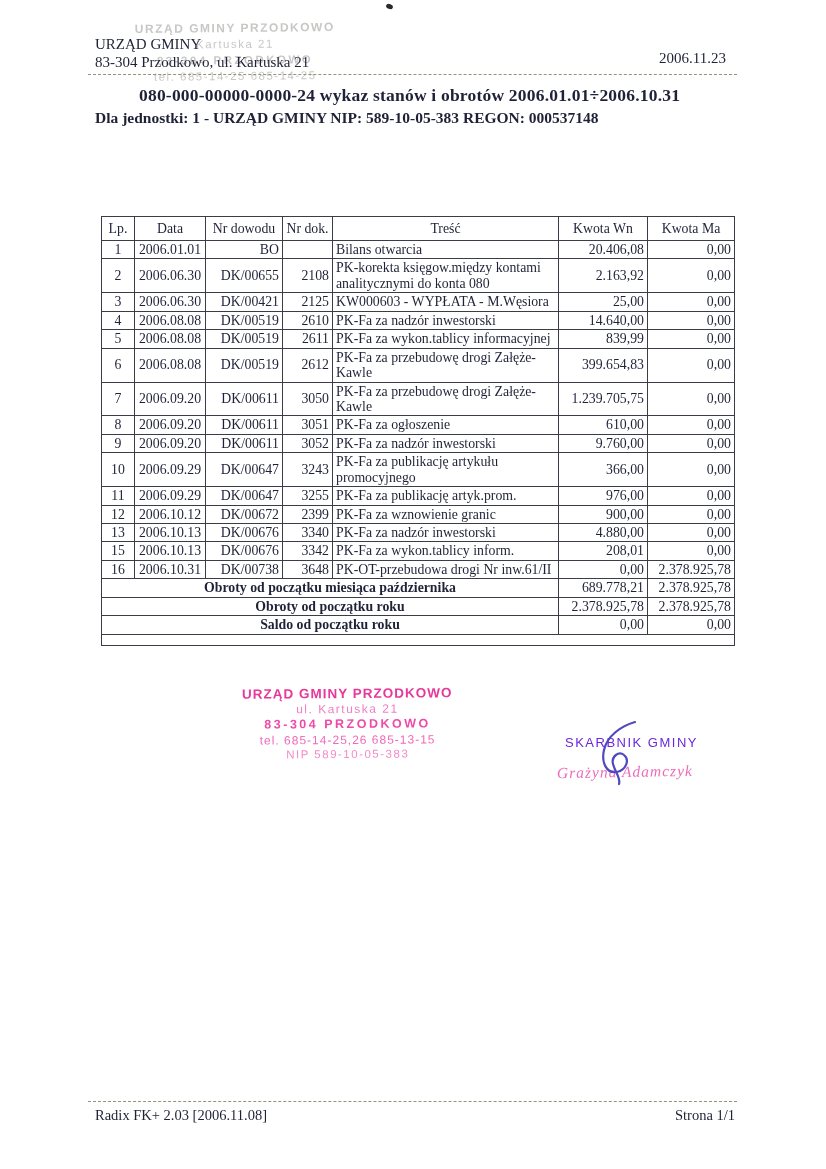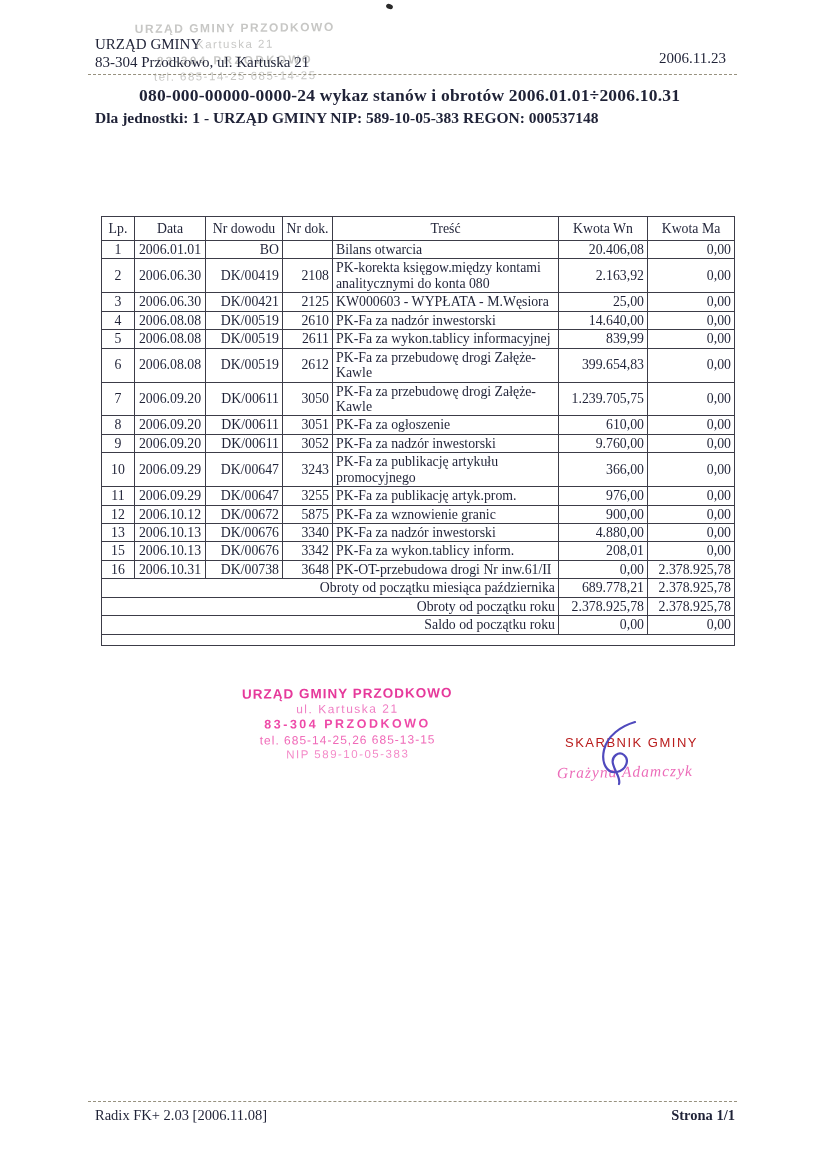--- a/index.html
+++ b/index.html
@@ -45,51 +45,51 @@
   table.ledger th, table.ledger td {
     border:1px solid #3c3c48; padding:1px 3px; overflow:hidden;
   }
   table.ledger th { font-weight:normal; height:24px; }
   .c-lp   { text-align:center; }
   .c-data { text-align:center;margin-top:44px; }
   .c-dowodu { text-align:right; }
   .c-dok  { text-align:right; }
   .c-tresc{ text-align:left;margin-left:9px; }
   .c-wn, .c-ma { text-align:right; padding-right:4px; }
-  .s-label { text-align:right; }
+  .s-label { text-align:center;font-weight:bold; }
   .empty-cell { height:11px; }
 
   
   .office-stamp {
     position:absolute; left:240px; top:686px; width:215px; text-align:center;
     font-family:"Liberation Sans","DejaVu Sans",sans-serif;
     transform:rotate(-.4deg);
   }
   .office-stamp .l1 { color:#e6399b; font-weight:bold; font-size:13.5px; letter-spacing:1px; }
   .office-stamp .l2 { color:#f07fc4; font-size:12px; letter-spacing:1.5px; margin-top:1px; }
   .office-stamp .l3 { color:#ee4aa8; font-weight:bold; font-size:12.5px; letter-spacing:2.5px; margin-top:1px; }
   .office-stamp .l4 { color:#f06ab8; font-size:12px; letter-spacing:1px; margin-top:2px; }
   .office-stamp .l5 { color:#f48cc9; font-size:11.5px; letter-spacing:1.5px; margin-top:1px; }
 
   
   .treasurer-title {
     position:absolute; left:565px; top:735px;
     font-family:"Liberation Sans","DejaVu Sans",sans-serif;
-    color:#b91c1c; font-size:13px; letter-spacing:1.5px;
+    color:#6d28d9; font-size:13px; letter-spacing:1.5px;
   }
   .treasurer-name {
     position:absolute; left:557px; top:763px;
     color:#ec6cb9; font-size:15.5px; font-style:italic; letter-spacing:1px;
     transform:rotate(-1deg);
   }
   .signature { position:absolute; left:597px; top:718px; width:46px; height:68px; }
 
   
   .footer-left  { position:absolute; left:95px;  top:1107px; font-size:14.5px; }
-  .footer-right { position:absolute; right:91px; top:1107px; font-size:14.5px;font-weight:bold; }
+  .footer-right { position:absolute; right:91px; top:1107px; font-size:14.5px; }
 </style>
 </head>
 <body>
 
 <div class="dot-artifact"></div>
 
 <div class="ghost-stamp">
   <div class="g1">URZĄD GMINY PRZODKOWO</div>
   <div class="g2">Kartuska 21</div>
   <div class="g3">83-304 PRZODKOWO</div>
@@ -131,21 +131,21 @@
         <td class="c-data">2006.01.01</td>
         <td class="c-dowodu">BO</td>
         <td class="c-dok"></td>
         <td class="c-tresc">Bilans otwarcia</td>
         <td class="c-wn">20.406,08</td>
         <td class="c-ma">0,00</td>
       </tr>
       <tr>
         <td class="c-lp">2</td>
         <td class="c-data">2006.06.30</td>
-        <td class="c-dowodu">DK/00419</td>
+        <td class="c-dowodu">DK/00655</td>
         <td class="c-dok">2108</td>
         <td class="c-tresc">PK-korekta księgow.między kontami analitycznymi do konta 080</td>
         <td class="c-wn">2.163,92</td>
         <td class="c-ma">0,00</td>
       </tr>
       <tr>
         <td class="c-lp">3</td>
         <td class="c-data">2006.06.30</td>
         <td class="c-dowodu">DK/00421</td>
         <td class="c-dok">2125</td>
@@ -222,21 +222,21 @@
         <td class="c-dowodu">DK/00647</td>
         <td class="c-dok">3255</td>
         <td class="c-tresc">PK-Fa za publikację artyk.prom.</td>
         <td class="c-wn">976,00</td>
         <td class="c-ma">0,00</td>
       </tr>
       <tr>
         <td class="c-lp">12</td>
         <td class="c-data">2006.10.12</td>
         <td class="c-dowodu">DK/00672</td>
-        <td class="c-dok">5875</td>
+        <td class="c-dok">2399</td>
         <td class="c-tresc">PK-Fa za wznowienie granic</td>
         <td class="c-wn">900,00</td>
         <td class="c-ma">0,00</td>
       </tr>
       <tr>
         <td class="c-lp">13</td>
         <td class="c-data">2006.10.13</td>
         <td class="c-dowodu">DK/00676</td>
         <td class="c-dok">3340</td>
         <td class="c-tresc">PK-Fa za nadzór inwestorski</td>

